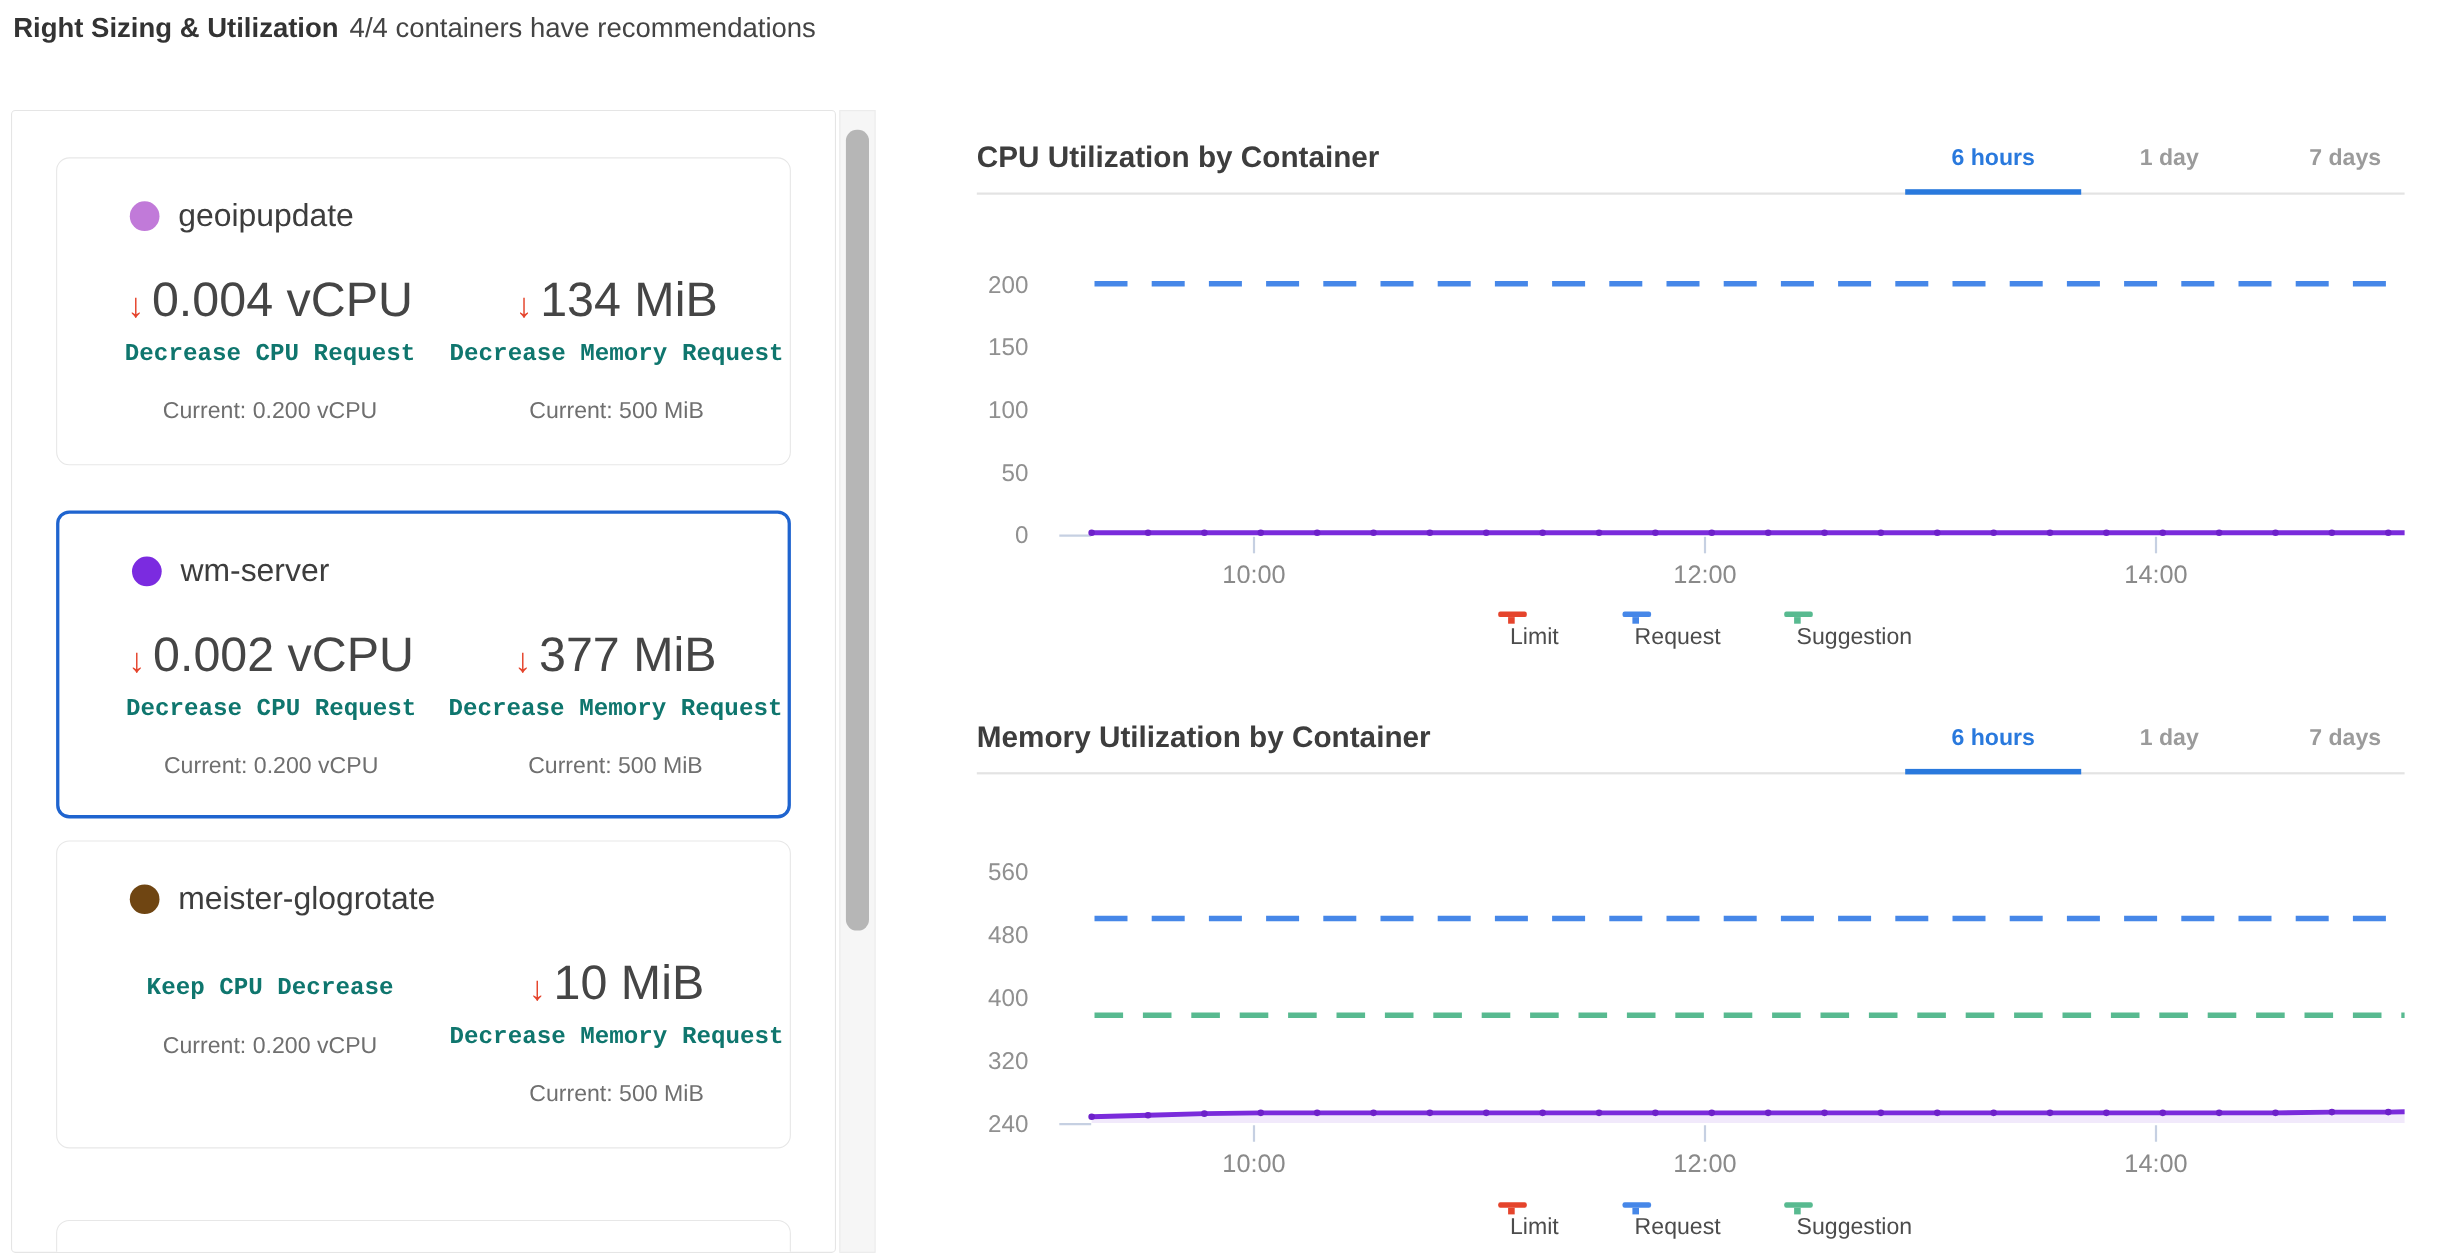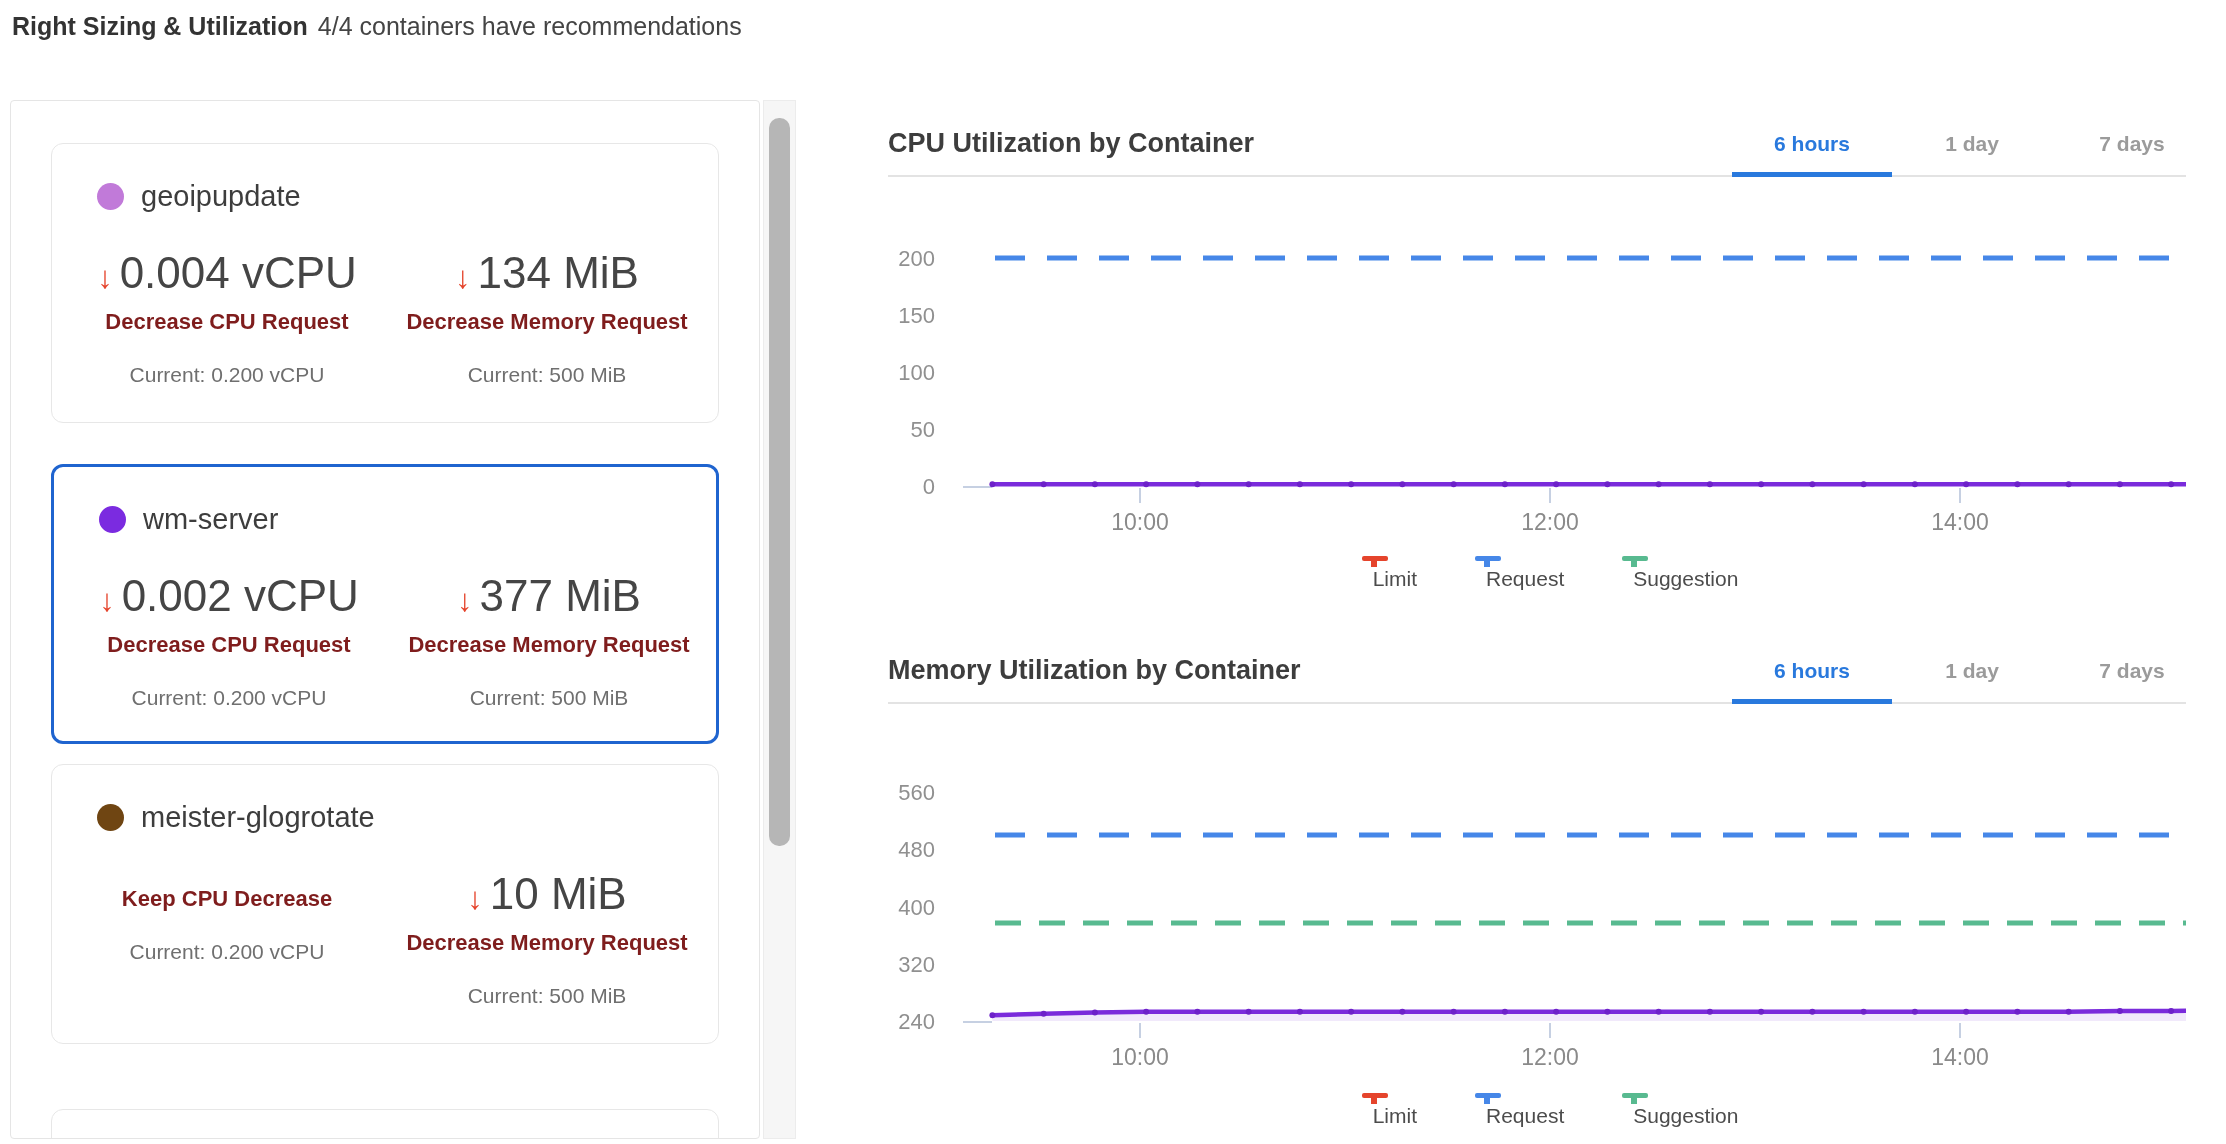--- a/index.html
+++ b/index.html
@@ -6,33 +6,33 @@
   .page{position:relative;width:2186px;height:1144px;overflow:hidden;background:#fff;}
 
   
   .app-header{position:absolute;left:12px;top:12px;font-size:25px;color:#444;}
   .app-header .ttl{font-weight:bold;color:#333;margin-right:10px;}
 
   
   .sidebar{position:absolute;left:10px;top:100px;width:750px;height:1039px;background:#fff;
            border:1px solid #e5e5e5;border-radius:4px;overflow:hidden;box-sizing:border-box;}
   .card{width:668px;margin-left:40px;height:280px;box-sizing:border-box;background:#fff;
-        border:1px solid #e7e7e7;border-radius:12px;cursor:pointer;}
+        border:1px solid #e7e7e7;border-radius:12px;cursor:pointer;padding-left:21px;}
   .card.selected{border:3px solid #1f64cf;}
   .card.sliver{margin-top:65px;height:60px;}
   .card-head{display:flex;align-items:center;gap:17px;padding:36px 0 0 45px;}
   .dot{width:27px;height:27px;border-radius:50%;flex:0 0 auto;}
   .cname{font-size:29px;color:#3d3d3d;}
   .metrics{display:flex;margin-top:38px;}
   .metric{width:320px;text-align:center;}
   .metric.m1{margin-left:15px;}
   .mval{font-size:44px;color:#454545;display:flex;justify-content:center;align-items:center;gap:7px;line-height:1;}
   .aricon{font-size:31px;font-weight:bold;color:#e5442c;position:relative;top:4px;}
   .thumb-icon{width:34px;height:34px;position:relative;top:2px;}
-  .mlabel{margin-top:14px;font-size:22px;font-weight:bold;color:#7f1d1d;}
+  .mlabel{margin-top:14px;font-size:22px;font-weight:bold;color:#0f766e;font-family:Liberation Mono, monospace;}
   .mcurrent{margin-top:28px;font-size:21px;color:#6f6f6f;}
 
   
   .scroll-track{position:absolute;left:763px;top:100px;width:33px;height:1039px;background:#f6f6f6;
                 border:1px solid #ececec;box-sizing:border-box;}
   .scroll-thumb{position:absolute;left:5px;top:17px;width:21px;height:728px;border-radius:10px;background:#b6b6b6;}
 
   
   .charts{position:absolute;left:888px;top:112px;width:1324px;}
   .chart-head{position:relative;display:flex;justify-content:space-between;align-items:center;

